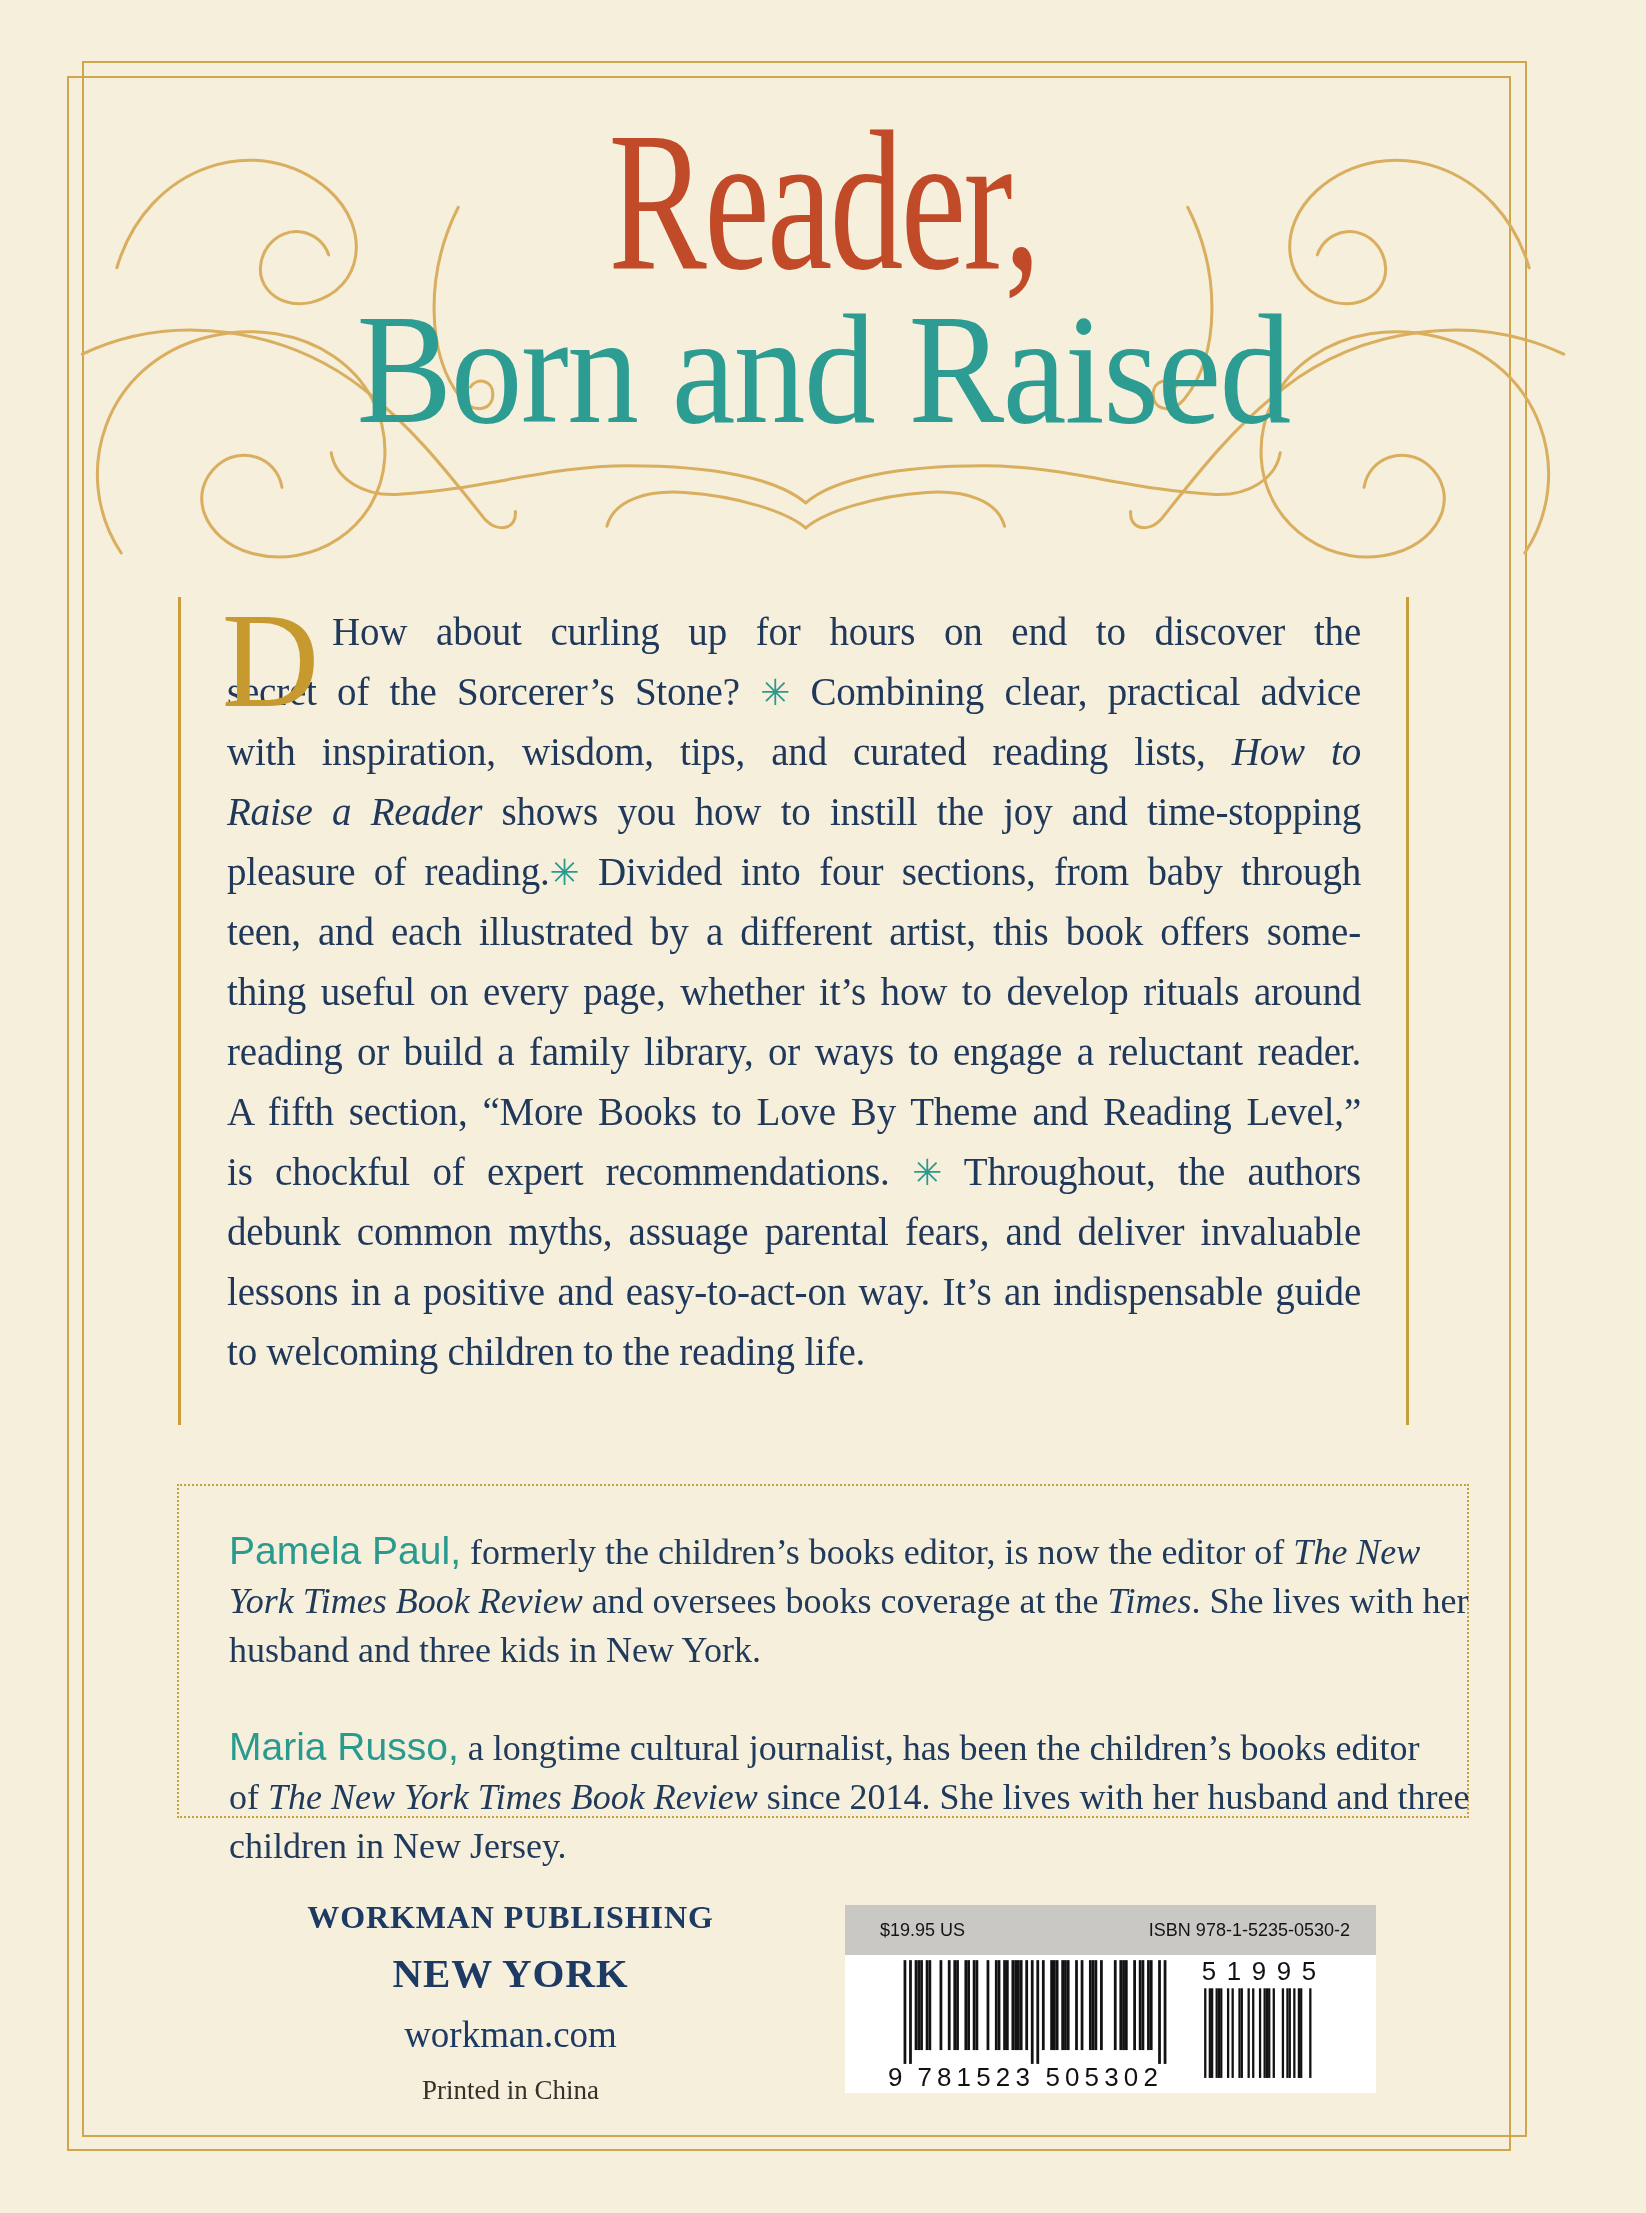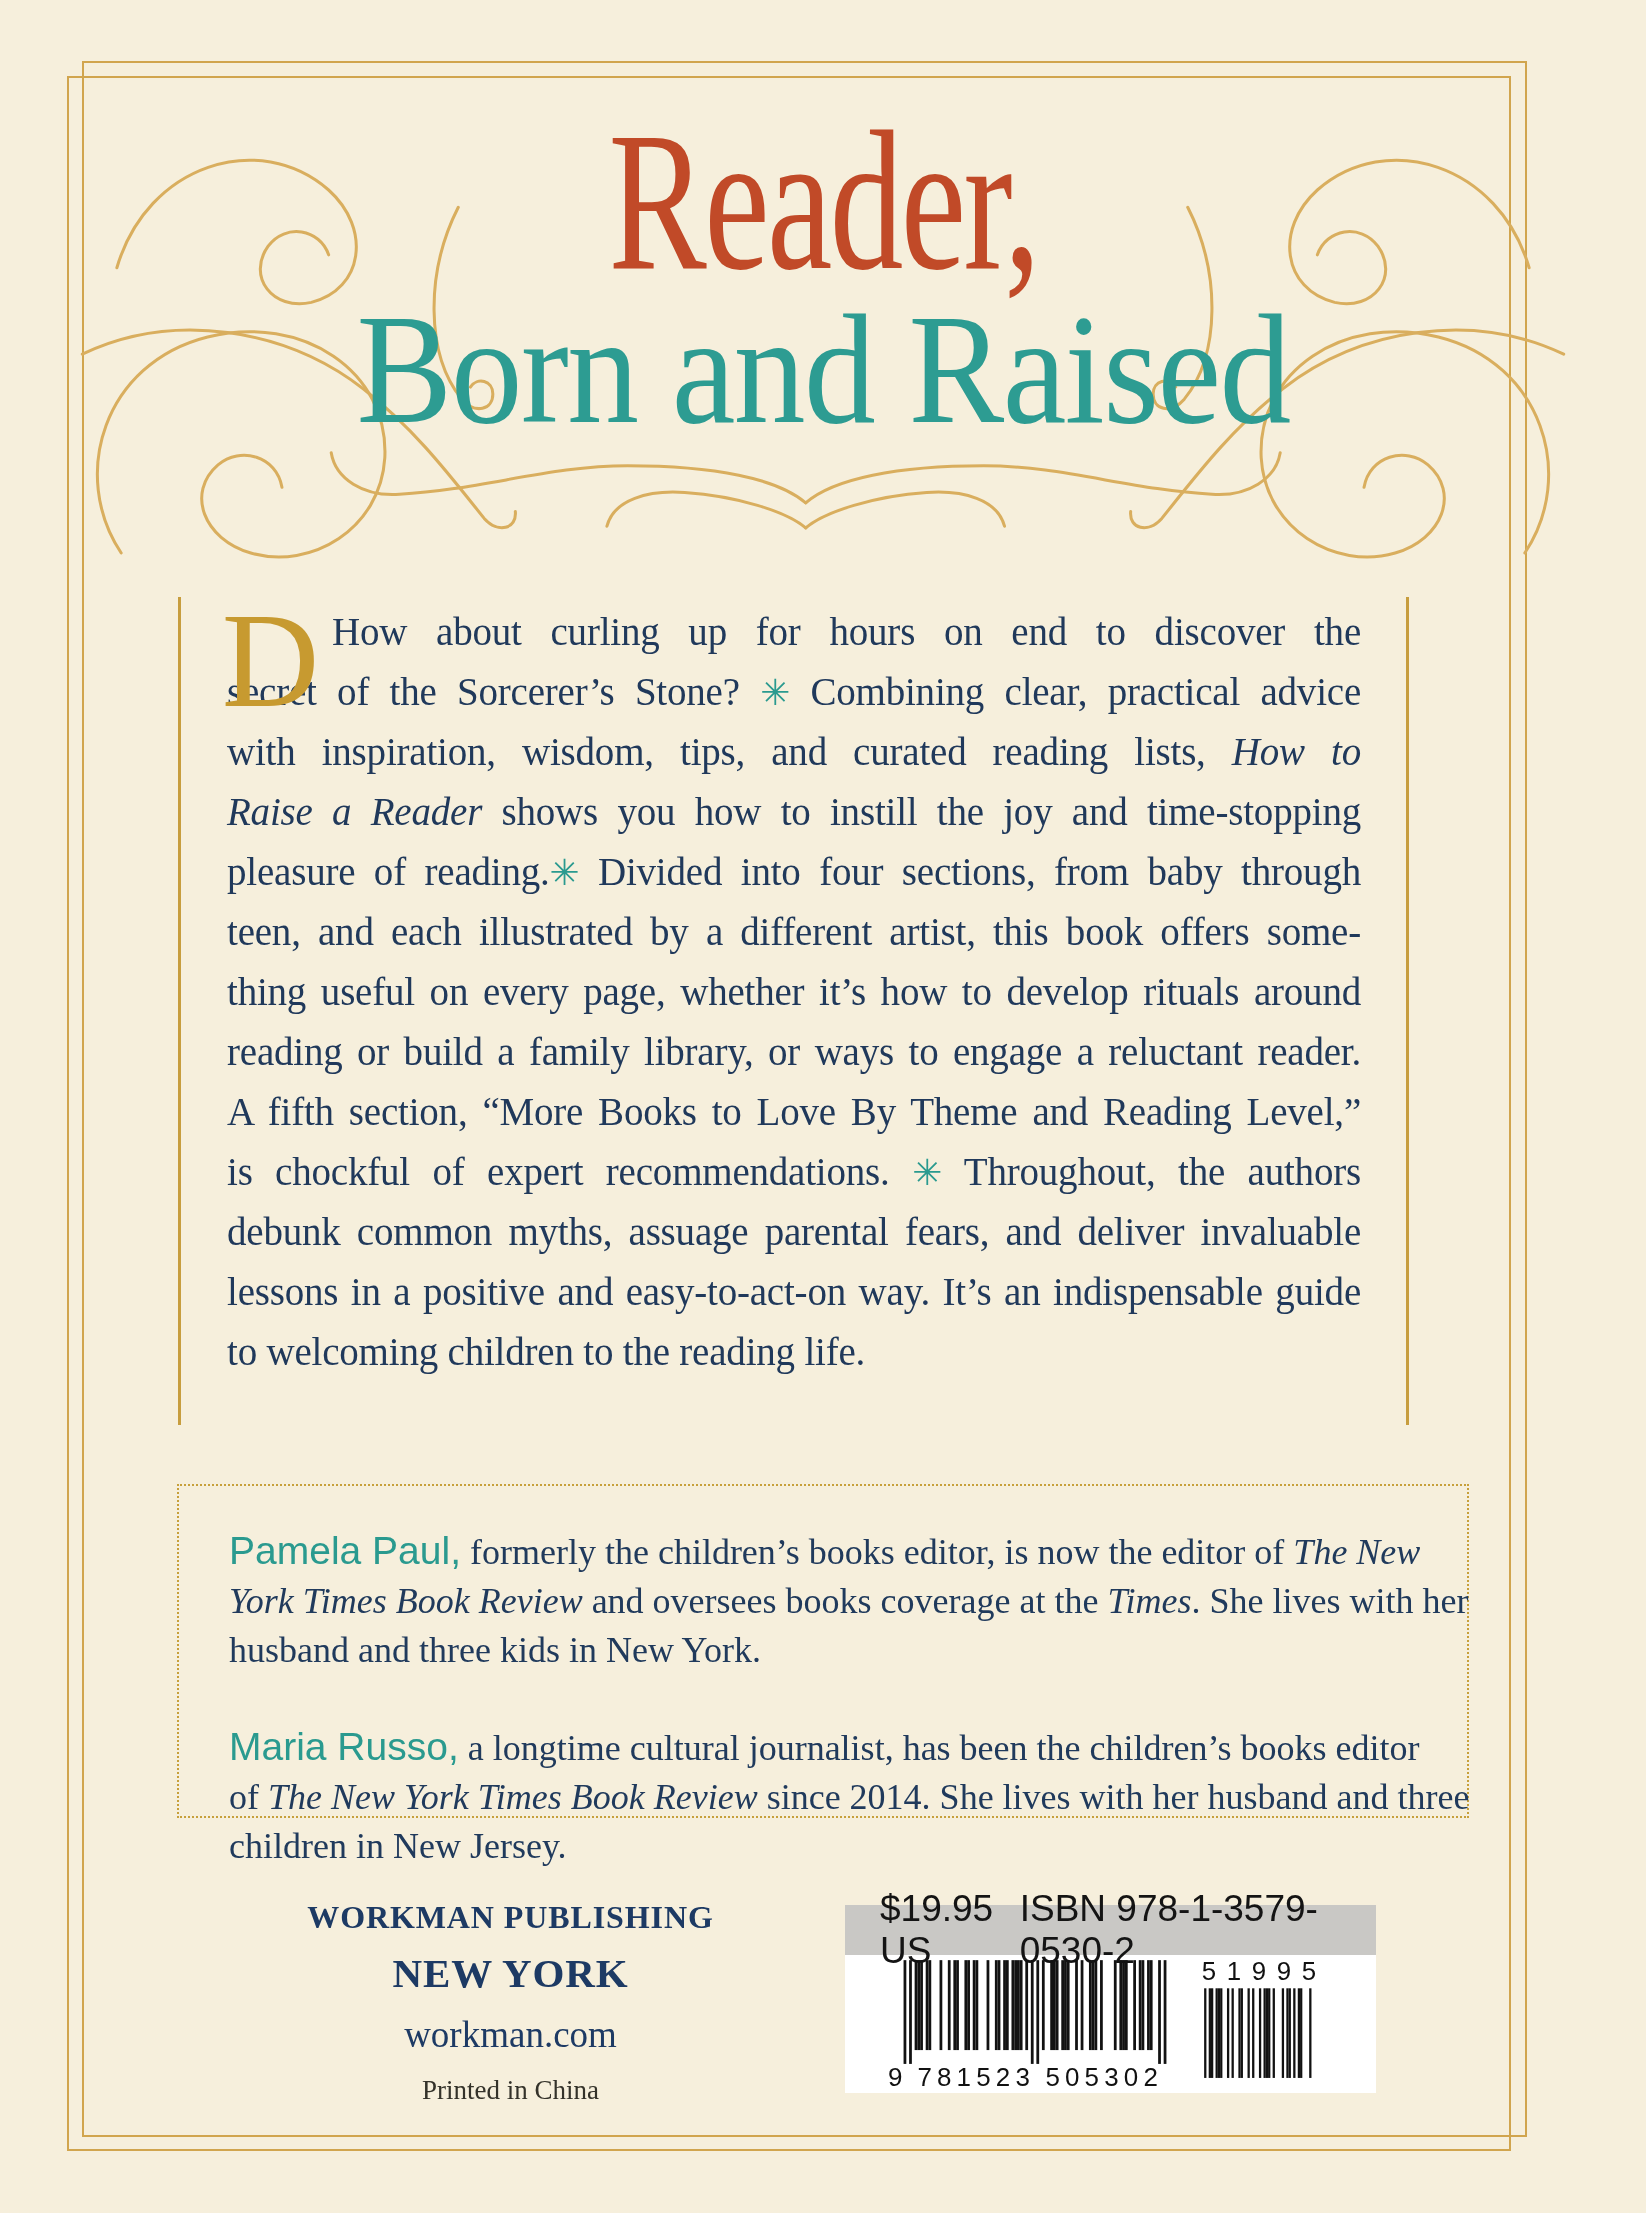--- a/index.html
+++ b/index.html
@@ -57,21 +57,21 @@
   #publisher-block{position:absolute;left:182px;top:1899px;width:657px;text-align:center;color:#1d3a64;}
   #publisher-name{font-size:32px;font-weight:bold;letter-spacing:0.9px;}
   #publisher-city{font-size:41px;font-weight:bold;letter-spacing:0.9px;margin-top:13px;}
   #publisher-site{font-size:37px;margin-top:16px;text-align:center;}
   #printed-note{font-size:27px;margin-top:19px;color:#34322a;}
 
   
   #barcode-panel{position:absolute;left:845px;top:1905px;width:531px;height:188px;background:#ffffff;}
   #barcode-strip{
     height:50px;background:#c9c8c5;display:flex;justify-content:space-between;align-items:center;
-    padding:0 26px 0 35px;font-family:"Liberation Sans",sans-serif;font-size:37px;color:#141414;
+    padding:0 26px 0 35px;font-family:"Liberation Sans",sans-serif;font-size:18px;color:#141414;
   }
   #barcode-main{position:absolute;left:43px;top:55px;}
   #barcode-addon{position:absolute;left:353px;top:54px;}
   .bc-text{font-family:"Liberation Sans",sans-serif;fill:#111;}
 </style>
 </head>
 <body>
 
 <div id="cover">
 
@@ -144,21 +144,21 @@
   <div id="publisher-block">
     <div id="publisher-name">WORKMAN PUBLISHING</div>
     <div id="publisher-city">NEW YORK</div>
     <div id="publisher-site">workman.com</div>
     <div id="printed-note">Printed in China</div>
   </div>
 
   <div id="barcode-panel">
     <div id="barcode-strip">
       <span>$19.95 US</span>
-      <span>ISBN 978-1-3579-0530-2</span>
+      <span>ISBN 978-1-5235-0530-2</span>
     </div>
     <svg id="barcode-main" width="294" height="130" viewBox="0 0 340 150">
       <g id="main-bars">
           <rect x="18" y="0" width="3.2" height="120" fill="#121212"></rect>
           <rect x="24.4" y="0" width="3.2" height="120" fill="#121212"></rect>
           <rect x="30.8" y="0" width="3.2" height="104" fill="#121212"></rect>
           <rect x="34" y="0" width="3.2" height="104" fill="#121212"></rect>
           <rect x="37.2" y="0" width="3.2" height="104" fill="#121212"></rect>
           <rect x="43.6" y="0" width="3.2" height="104" fill="#121212"></rect>
           <rect x="46.8" y="0" width="3.2" height="104" fill="#121212"></rect>

